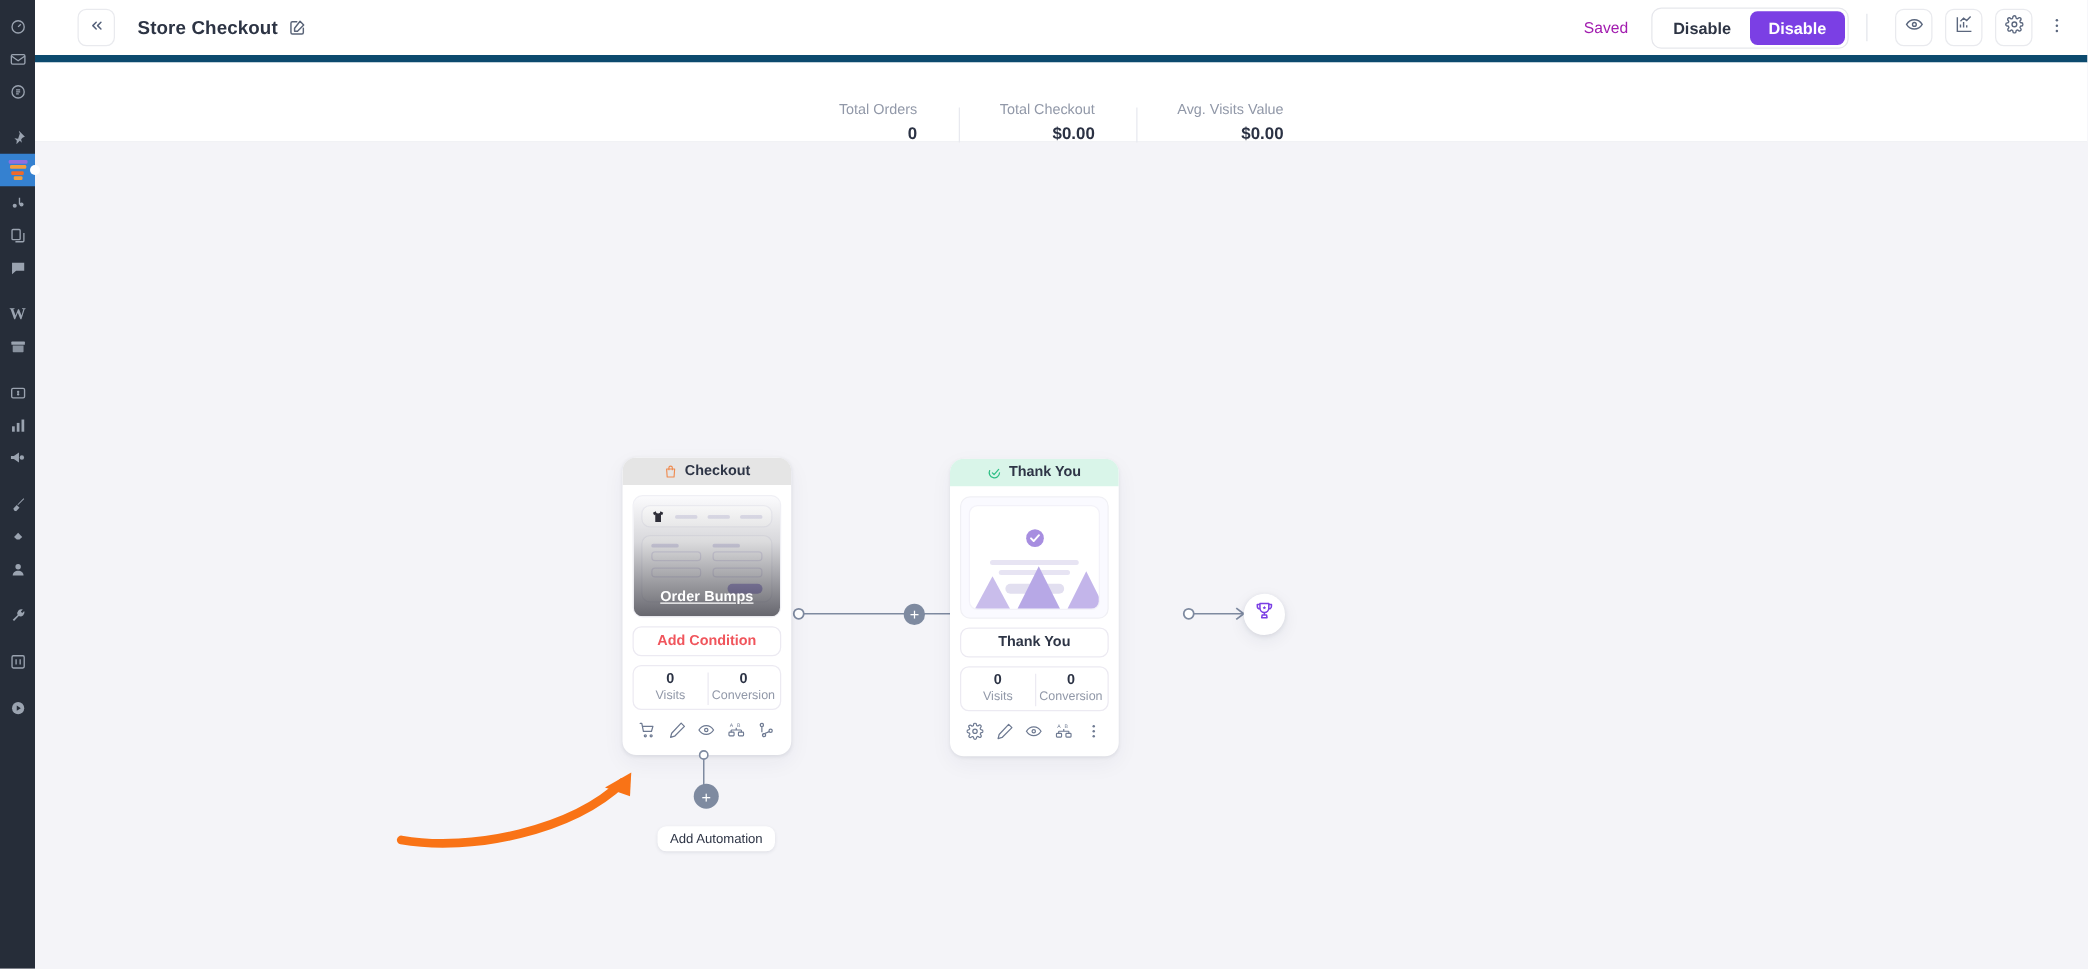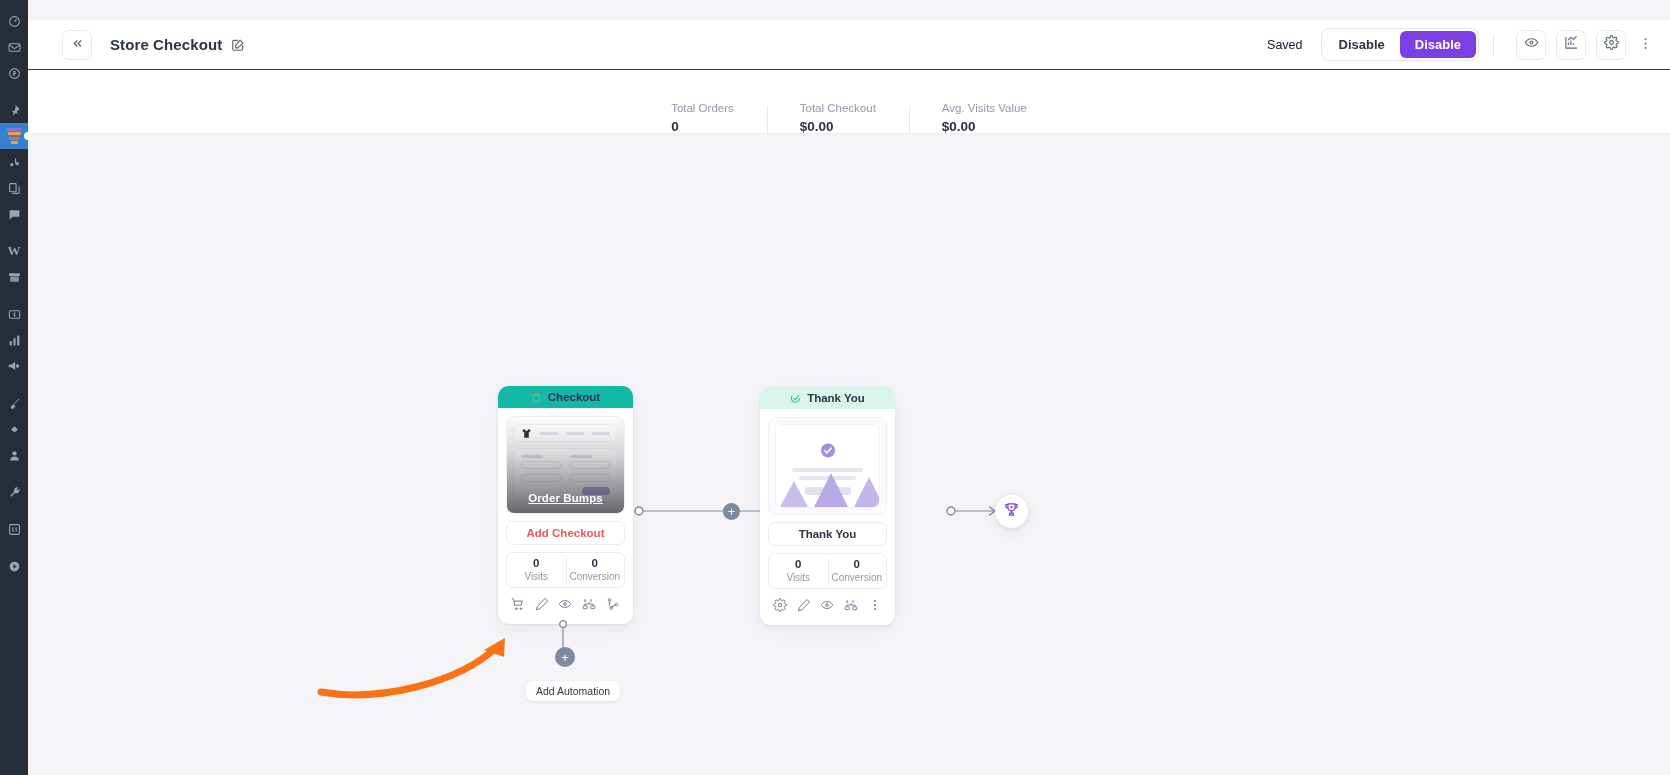--- a/index.html
+++ b/index.html
@@ -42,37 +42,36 @@
   .fb3 { width: 10px; background:#f06a2a; }
   .fb4 { width: 7px;  background:#f59f3c; }
 
   
   .main { flex: 1; display: flex; flex-direction: column; height: 775px; background: #f4f4f8; }
 
   .topbar {
     height: 50px; background: #fff;
     display: flex; align-items: center;
     padding: 0 14px 0 34px;
-    border-bottom: 1px solid #0c4a6e;
+    border-bottom: 6px solid #0c4a6e;
     flex: 0 0 50px;
-    margin-top: 20px;
   }
   .collapse-btn {
     width: 30px; height: 30px; border-radius: 7px;
     border: 1px solid #e9eaee; background: #fff;
     display: flex; align-items: center; justify-content: center;
     color: #55617a; font-size: 14px; cursor: pointer;
     flex: 0 0 30px;
   }
   .title-wrap { display: flex; align-items: center; gap: 9px; margin-left: 18px; }
   .page-title { font-size: 15px; font-weight: 700; color: #2d3444; letter-spacing: .1px; }
   .edit-icon { color: #5a6478; display: flex; cursor: pointer; }
 
   .topbar-right { margin-left: auto; display: flex; align-items: center; gap: 0; }
-  .saved-label { font-size: 12.5px; color: #0f172a; margin-right: 18px; }
+  .saved-label { font-size: 12.5px; color: #a21caf; margin-right: 18px; }
   .seg {
     display: flex; align-items: center;
     border: 1px solid #e6e7ec; border-radius: 8px;
     background: #fff; padding: 2px; margin-right: 14px;
   }
   .seg button {
     border: 0; background: transparent;
     font-family: inherit; font-size: 13px; font-weight: 700;
     color: #2d3444; padding: 6px 15px; border-radius: 6px; cursor: pointer;
   }
@@ -89,21 +88,21 @@
     display: flex; align-items: center; justify-content: center;
     color: #5b677e; cursor: pointer; margin-left: 8px; background: transparent; border: 0;
   }
 
   
   .statsbar {
     height: 64px; background: #fff; border-bottom: 1px solid #edeef2;
     display: flex; align-items: center; justify-content: center;
     flex: 0 0 64px;
   }
-  .stat { text-align: left; padding: 0 33px; position: relative; margin-top: 33px; }
+  .stat { text-align: right; padding: 0 33px; position: relative; margin-top: 33px; }
   .stat + .stat::before {
     content: ""; position: absolute; left: 0; top: 4px;
     width: 1px; height: 30px; background: #e8e9ef;
   }
   .stat-label { font-size: 11.5px; color: #9198a8; margin-bottom: 5px; }
   .stat-value { font-size: 13.5px; font-weight: 700; color: #2b3244; }
 
   
   .canvas { flex: 1; position: relative; overflow: hidden; background: #f4f4f8; }
 
@@ -111,21 +110,21 @@
   .node {
     position: absolute; background: #fff;
     border-radius: 11px;
     box-shadow: 0 1px 3px rgba(30,40,70,.08), 0 6px 18px rgba(30,40,70,.05);
     overflow: hidden;
   }
   .node-head {
     height: 22px; display: flex; align-items: center; justify-content: center;
     gap: 6px; font-size: 11.5px; font-weight: 700; color: #2e3546;
   }
-  .head-checkout { background: #14b8a6; }
+  .head-checkout { background: #e5e5e5; }
   .head-thankyou { background: #d9f5e9; }
   .node-body { padding: 8px 8px 7px; }
 
   
   .thumb {
     position: relative; border-radius: 8px; overflow: hidden;
     background: #fbfbfd; border: 1px solid #f0f0f5;
   }
   .thumb-checkout { height: 98px; }
   .thumb-ty { height: 98px; background: #fafaff; }
@@ -510,21 +509,21 @@
               <div>
                   <div class="field-box"></div>
                 </div>
               <div class="ck-btn"></div>
             </div>
             <div class="overlay">
               <span class="overlay-text">Order Bumps</span>
             </div>
           </div>
 
-          <div class="node-btn btn-cond">Add Checkout</div>
+          <div class="node-btn btn-cond">Add Condition</div>
 
           <div class="metrics">
             <div class="metric">
               <div class="metric-val">0</div>
               <div class="metric-lbl">Visits</div>
             </div>
             <div class="metric">
               <div class="metric-val">0</div>
               <div class="metric-lbl">Conversion</div>
             </div>

